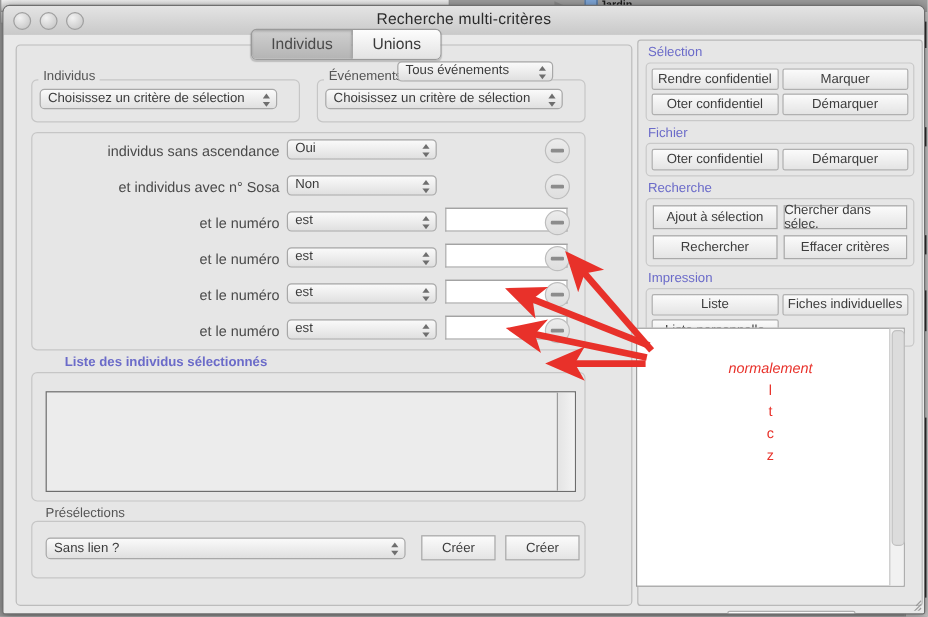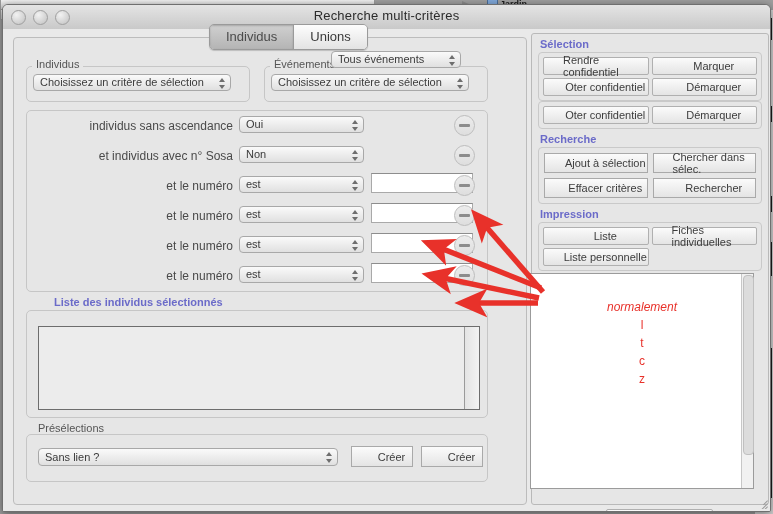--- a/index.html
+++ b/index.html
@@ -89,29 +89,29 @@
 
   .listbox{
     background:#ececec;border:1px solid #6d6d6d;position:relative;overflow:hidden;
   }
   .listbox .sb{position:absolute;right:0;top:0;bottom:0;width:14px;
     background:linear-gradient(90deg,#e4e4e4,#f3f3f3);border-left:1px solid #9a9a9a;}
 
   .btn{
     box-sizing:border-box;display:flex;align-items:center;justify-content:center;
     font-size:11px;color:#3c3c3c;background:linear-gradient(#fbfbfb,#e4e4e4);
-    border:1px solid #a9a9a9;border-radius:4px;cursor:default;padding-left:19px;
+    border:1px solid #a9a9a9;border-radius:4px;cursor:default;
   }
   .btn.pill{border-radius:0;}
   .btn.sq{border-radius:2px;border-color:#b0b0b0;}
 
   
   #right{position:absolute;left:528px;top:4px;width:236px;height:470px;
     background:#e6e6e6;border:1px solid #b9b9b9;border-radius:3px;}
-  .sec-lbl{font-size:11px;color:#6b6bc9;font-weight:bold;margin:4px 0 2px 8px;}
+  .sec-lbl{font-size:11px;color:#6b6bc9;font-weight:normal;margin:4px 0 2px 8px;}
   .secbox{margin:0 6px;border:1px solid #c9c9c9;border-radius:4px;padding:4px;
     display:grid;grid-template-columns:1fr 1fr;gap:3px;}
   .secbox .btn{height:18px;}
 
   #preview{position:absolute;left:529px;top:248px;width:222px;height:214px;
     background:#fff;border:1px solid #9b9b9b;}
   #preview .pvsb{position:absolute;right:0;top:0;bottom:0;width:11px;background:#f1f1f1;border-left:1px solid #c7c7c7;}
   #preview .pvsb-th{position:absolute;left:1px;top:1px;width:9px;height:178px;background:#dcdcdc;border:1px solid #c0c0c0;border-radius:4px;}
   .redline{position:absolute;color:#e8312a;font-size:12px;text-align:center;left:0;right:0;}
 
@@ -268,31 +268,32 @@
     <div id="right">
 
       <div class="sec-lbl">Sélection</div>
       <div class="secbox">
         <div class="btn sq">Rendre confidentiel</div>
         <div class="btn sq">Marquer</div>
         <div class="btn sq">Oter confidentiel</div>
         <div class="btn sq">Démarquer</div>
       </div>
 
+      <div class="sec-lbl">Fichier</div>
       <div class="secbox">
         <div class="btn sq">Oter confidentiel</div>
         <div class="btn sq">Démarquer</div>
       </div>
 
       <div class="sec-lbl">Recherche</div>
       <div class="secbox" style="gap:5px;padding:5px;">
         <div class="btn pill" style="height:20px;">Ajout à sélection</div>
         <div class="btn pill" style="height:20px;">Chercher dans sélec.</div>
+        <div class="btn pill" style="height:20px;">Rechercher</div>
         <div class="btn pill" style="height:20px;">Effacer critères</div>
-        <div class="btn pill" style="height:20px;">Rechercher</div>
       </div>
 
       <div class="sec-lbl">Impression</div>
       <div class="secbox">
         <div class="btn sq">Liste</div>
         <div class="btn sq">Fiches individuelles</div>
         <div class="btn sq">Liste personnelle</div>
       </div>
     </div>
 

